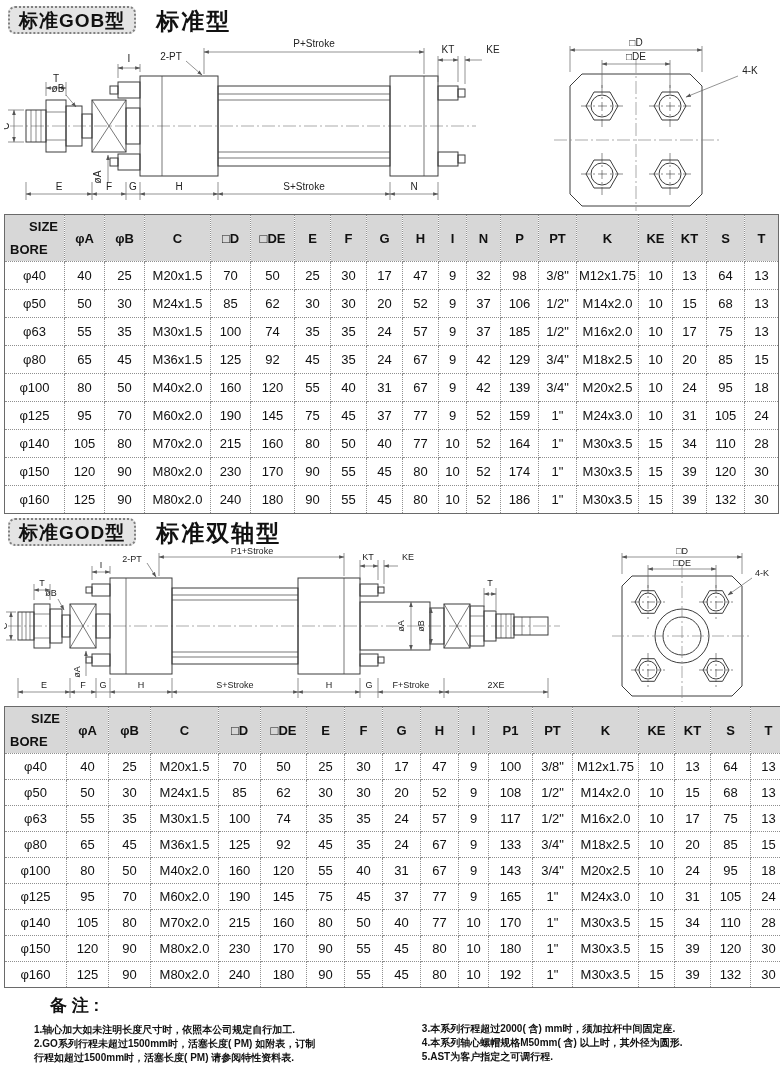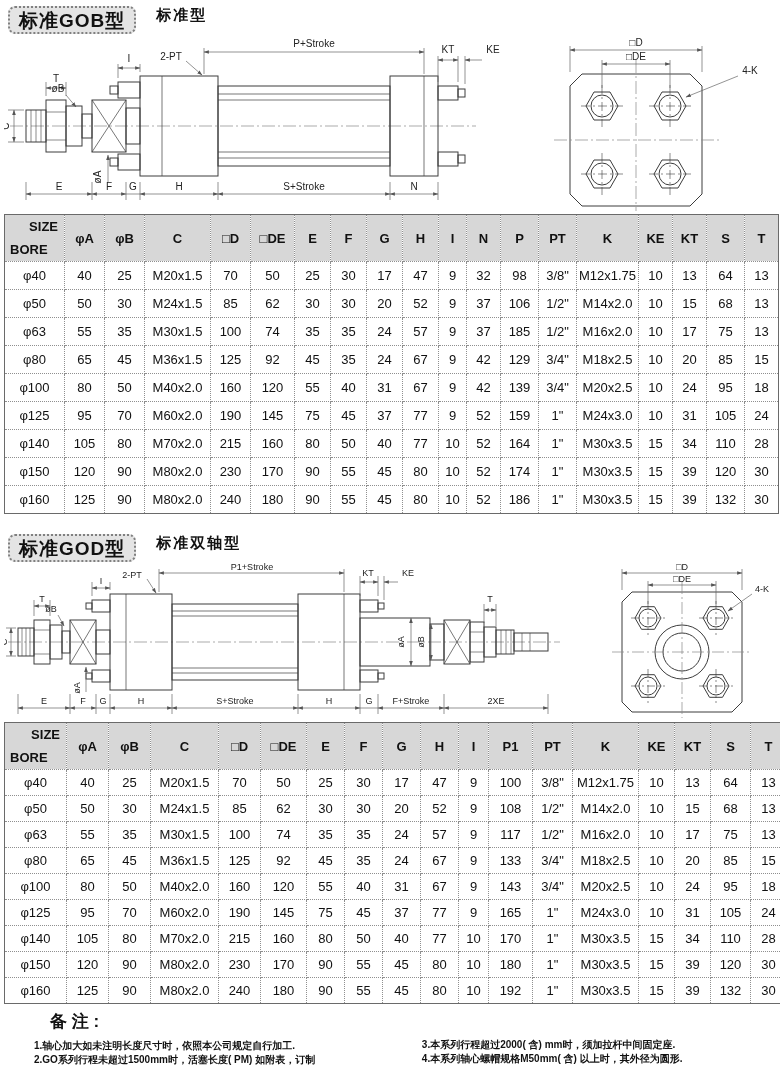--- a/index.html
+++ b/index.html
@@ -8,21 +8,21 @@
     width:780px; height:1066px; background:#ffffff; color:#111;
     font-family:"Liberation Sans", sans-serif; overflow:hidden;
   }
   .page { width:780px; height:1066px; padding:4px 4px 0 4px; overflow:hidden; }
 
   .sec-header { display:flex; gap:20px; padding:2px 2px 0 4px; height:30px; }
   .title-box {
     display:inline-block; border:2px dotted #808080; background:#e4e4e4;
     border-radius:7px; padding:0 9px 2px 9px; font-size:19px; font-weight:bold; letter-spacing:1px;
   }
-  .title-main { font-size:15px; font-weight:bold; letter-spacing:2px; }
+  .title-main { font-size:23px; font-weight:bold; letter-spacing:2px; }
 
   .drawing-row { display:flex; align-items:flex-start; justify-content:space-between; }
   svg { display:block; }
   svg text { font-family:"Liberation Sans", sans-serif; }
 
   table.spec { width:772px; margin:2px auto 0 auto; border-collapse:collapse; table-layout:fixed;
     border:1px solid #6a6a6a; background:#fff; }
   table.spec th, table.spec td {
     border:1px dotted #8f8f8f; text-align:center; vertical-align:middle;
     font-size:13px; padding:0; overflow:hidden; white-space:nowrap;
@@ -422,21 +422,21 @@
           <td>1"</td>
           <td>M30x3.5</td>
           <td>15</td>
           <td>39</td>
           <td>132</td>
           <td>30</td>
         </tr>
       </tbody>
   </table>
 
-  <div class="sec-header" style="margin-top:18px;">
+  <div class="sec-header" style="margin-top:2px;">
     <span class="title-box">标准GOD型</span>
     <span class="title-main">标准双轴型</span>
   </div>
 
   <div class="drawing-row">
 
     <svg width="580" height="158" viewBox="0 0 580 158">
       <defs>
         <marker id="m3" orient="auto-start-reverse" markerWidth="8" markerHeight="6" refX="7" refY="3">
           <path d="M0,0.4 L7.5,3 L0,5.6 Z" fill="#555"></path>

